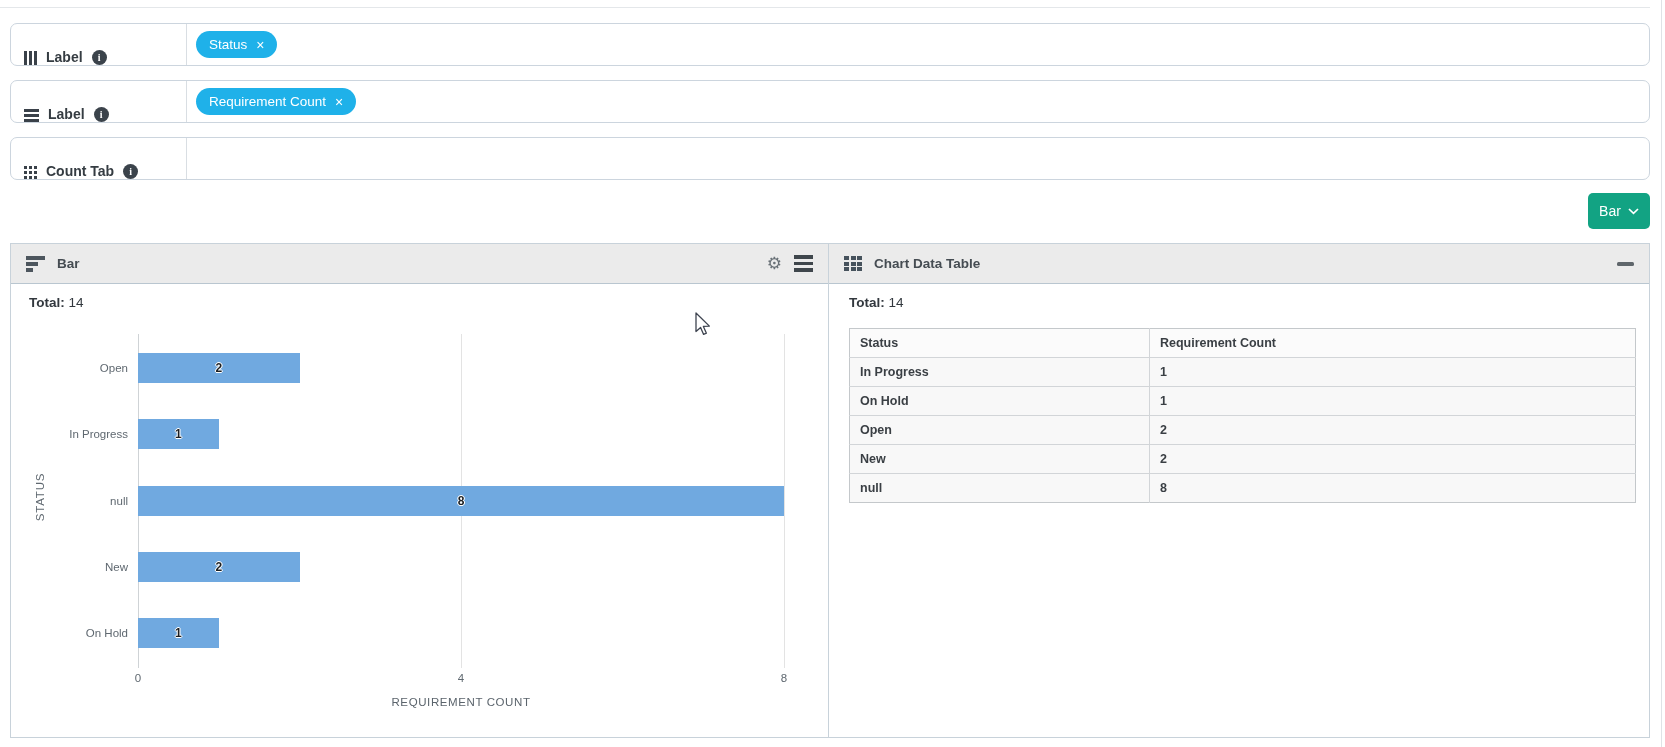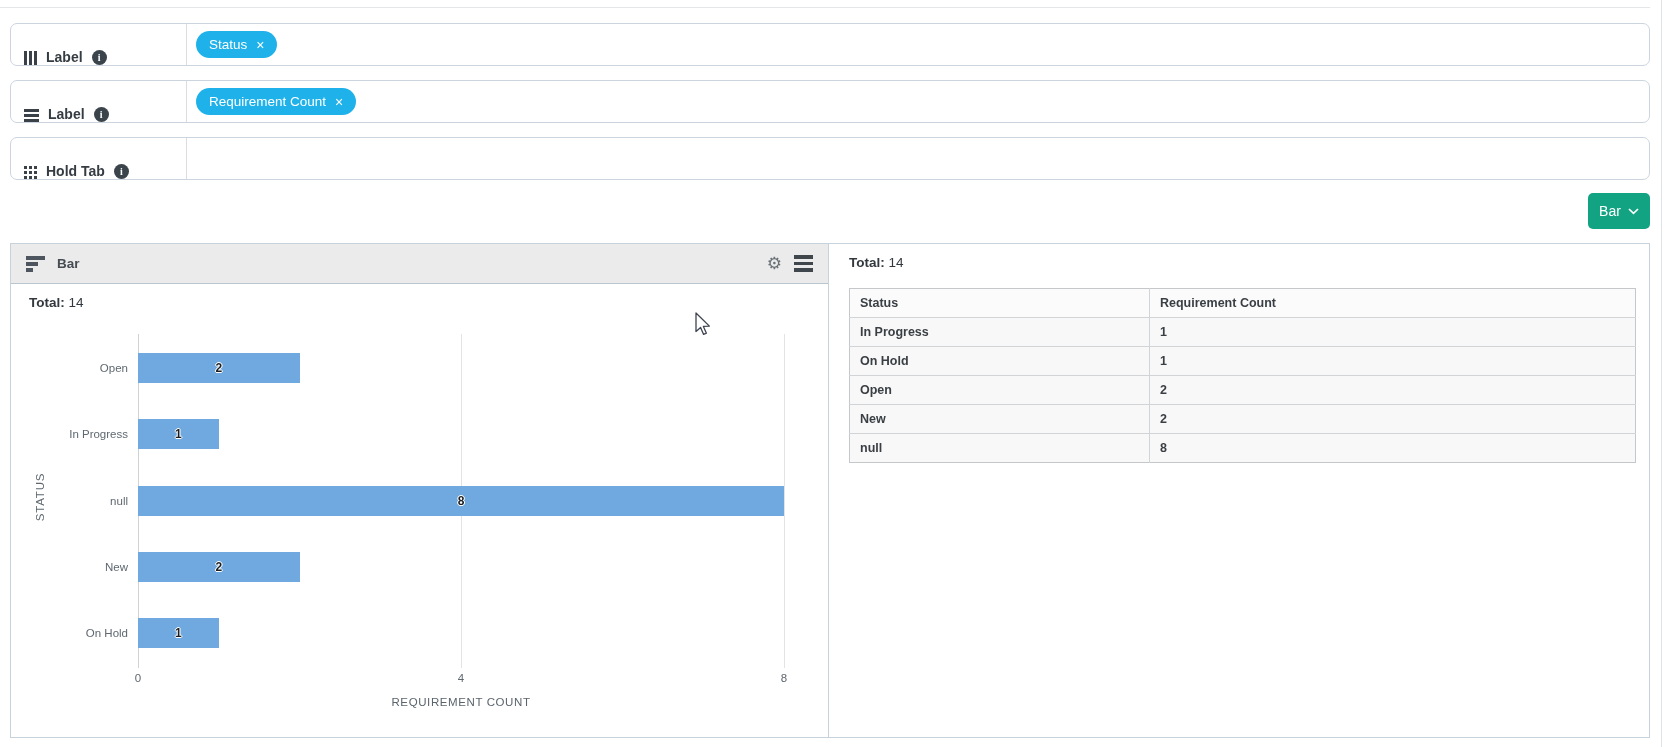--- a/index.html
+++ b/index.html
@@ -141,21 +141,21 @@
           <i></i>
           <i></i>
           <i></i>
           <i></i>
           <i></i>
           <i></i>
           <i></i>
           <i></i>
           <i></i>
         </span>
-      <span class="label-text">Hold Tab</span>
+      <span class="label-text">Count Tab</span>
       <span class="info-badge">i</span>
     </div>
     <div class="chip-area"></div>
   </div>
 
   <button class="chart-type-btn">
     <span>Bar</span>
     <svg width="11" height="7" viewBox="0 0 11 7">
       <polyline points="1,1 5.5,5.3 10,1" stroke="#ffffff" stroke-width="1.7" fill="none"></polyline>
     </svg>
@@ -205,20 +205,35 @@
             <div class="cat-label" style="left: 22px; top: 276.9px;">New</div>
             <div class="bar-rect" style="left: 127px; top: 334.2px; width: 80.75px; background: rgb(112, 169, 224);"></div>
             <div class="bar-value" style="left: 127px; top: 342.2px; width: 80.75px;">1</div>
             <div class="cat-label" style="left: 22px; top: 343.2px;">On Hold</div>
             <div class="x-axis-title" style="left: 300px; top: 412px; width: 300px;">REQUIREMENT COUNT</div>
           </div>
       </div>
     </div>
 
     <div class="panel-right">
+      <div class="panel-header">
+        <span class="table-glyph">
+            <i></i>
+            <i></i>
+            <i></i>
+            <i></i>
+            <i></i>
+            <i></i>
+            <i></i>
+            <i></i>
+            <i></i>
+          </span>
+        <span class="panel-title">Chart Data Table</span>
+        <span class="collapse-icon"></span>
+      </div>
       <div class="panel-body">
         <div class="total-line">
           <b>Total:</b>
           <span>14</span>
         </div>
         <table class="data-table">
           <thead>
             <tr>
               <th>Status</th>
               <th>Requirement Count</th>

